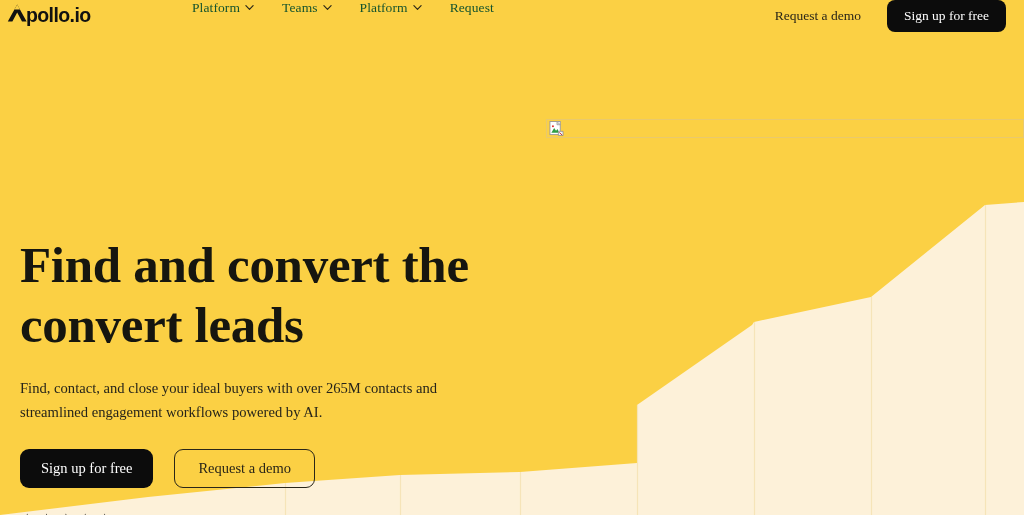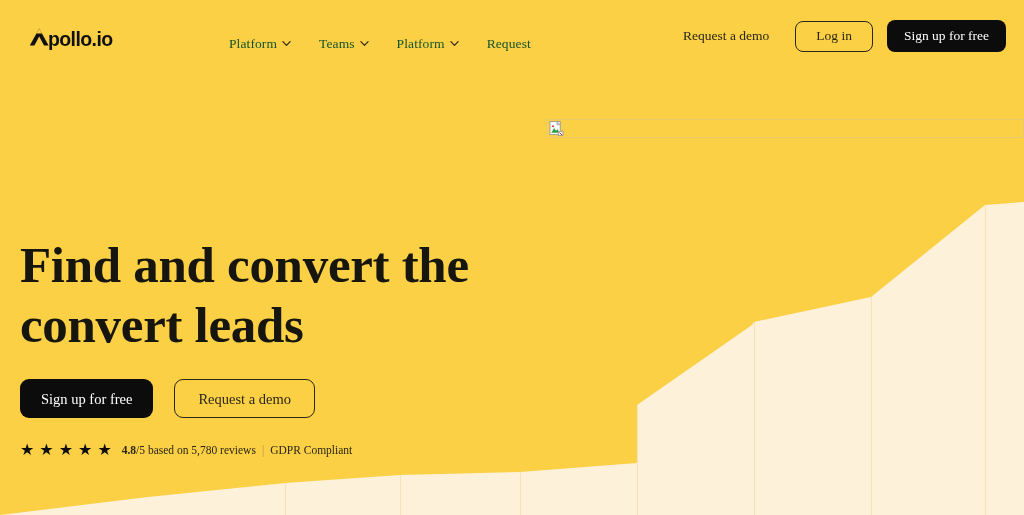--- a/index.html
+++ b/index.html
@@ -44,23 +44,22 @@
     height: 15px;
     display: block;
   }
 
   
   header#site-header {
     position: relative;
     z-index: 5;
     height: 52px;
     display: flex;
-    align-items: flex-end;
-    padding: 0 18px 0 26px;
-    gap: 15px;
+    align-items: flex-start;
+    padding: 0 18px 0 4px;
   }
 
   .logo {
     display: flex;
     align-items: center;
     height: 28px;
     cursor: pointer;
   }
   .logo svg { display: block; }
 
@@ -284,33 +283,33 @@
     </div>
 
     <div class="nav-item">
       <span>Request</span>
     </div>
 
   </nav>
 
   <div class="header-right">
     <span class="link-demo">Request a demo</span>
-    <button class="btn btn-outline">Log in</button>
     <button class="btn btn-dark">Sign up for free</button>
   </div>
 
 </header>
 
 <main id="hero">
 
   <h1 id="hero-title">
     <span>Find and convert the</span><br>
     <span>convert leads</span>
   </h1>
 
+  <p id="hero-subtitle">Find, contact, and close your ideal buyers with over 265M contacts and streamlined engagement workflows powered by AI.</p>
 
   <div class="hero-actions">
     <button class="btn btn-hero-dark">Sign up for free</button>
     <button class="btn btn-hero-outline">Request a demo</button>
   </div>
 
   <div id="rating-row">
     <div id="stars">
       <span class="star">★</span>
       <span class="star">★</span>

